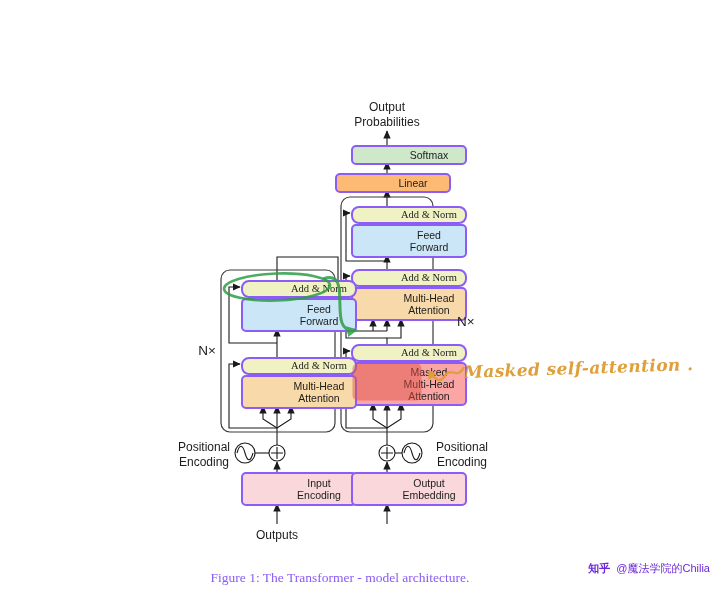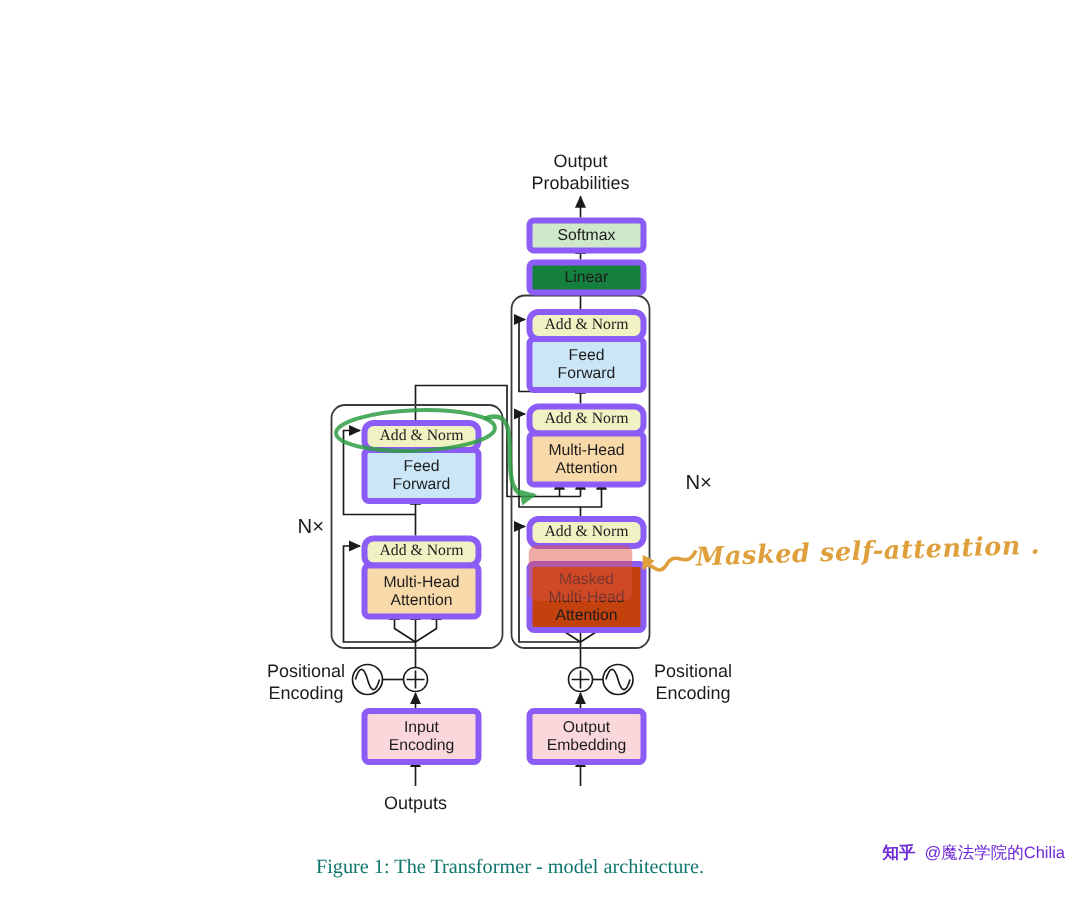--- a/index.html
+++ b/index.html
@@ -1,27 +1,27 @@
 <!DOCTYPE html>
 <html><head>
 <meta charset="utf-8">
 <style>
   html,body{margin:0;padding:0;background:#fff;}
   .stage{position:relative;width:720px;height:602px;background:#ffffff;font-family:"Liberation Sans","DejaVu Sans",sans-serif;overflow:hidden;}
   svg.layer{position:absolute;left:0;top:0;pointer-events:none;}
   .lines{z-index:1;}
   .annos{z-index:3;}
   .box{position:absolute;z-index:2;display:flex;align-items:center;justify-content:center;text-align:center;
-       border:4px solid #8b5cf6;border-radius:5px;font-size:10.5px;line-height:1.16;color:#1c1c1c;white-space:pre-line;}
+       border:2px solid #8b5cf6;border-radius:5px;font-size:10.5px;line-height:1.16;color:#1c1c1c;white-space:pre-line;padding-left:40px;}
   .box.an{border-radius:8px;font-family:Liberation Serif, serif;}
   .txt{position:absolute;z-index:2;text-align:center;color:#1c1c1c;font-size:12px;line-height:1.25;white-space:pre-line;}
   .nx{font-size:13.5px;}
   .anno-text{position:absolute;z-index:4;font-family:"DejaVu Serif",serif;font-style:italic;font-weight:600;
        font-size:17px;letter-spacing:.4px;transform:rotate(-2deg);white-space:nowrap;}
-  .caption{position:absolute;z-index:2;font-family:"Liberation Serif","DejaVu Serif",serif;font-size:13.5px;color:#0f766e;
+  .caption{position:absolute;z-index:2;font-family:"Liberation Serif","DejaVu Serif",serif;font-size:13.5px;color:#8b5cf6;
        text-align:center;white-space:nowrap;}
   .watermark{position:absolute;z-index:2;font-size:11px;color:#6d28d9;text-align:right;white-space:nowrap;}
   .watermark .logo{font-weight:700;margin-right:6px;}
 </style>
 </head>
 <body>
 
 <div class="stage">
 
   <svg class="layer lines" width="720" height="602" viewBox="0 0 720 602">
@@ -79,29 +79,29 @@
       <circle cx="387" cy="453" r="8"></circle>
       <circle cx="412" cy="453" r="10"></circle>
       <path d="M237,453 c2.5,-9 5.5,-9 8,0 c2.5,9 5.5,9 8,0" fill="none"></path>
       <path d="M271,453 H283 M277,447 V459" fill="none"></path>
       <path d="M404,453 c2.5,-9 5.5,-9 8,0 c2.5,9 5.5,9 8,0" fill="none"></path>
       <path d="M381,453 H393 M387,447 V459" fill="none"></path>
     </g>
   </svg>
 
   <div class="box" style="left: 351px; top: 145px; width: 72px; height: 16px; background: rgb(207, 232, 202);">Softmax</div>
-  <div class="box" style="left: 351px; top: 173px; width: 72px; height: 16px; background: #15803d;">Linear</div>
+  <div class="box" style="left: 335px; top: 173px; width: 72px; height: 16px; background: #fdba74;">Linear</div>
   <div class="box an" style="left: 351px; top: 206px; width: 72px; height: 14px; background: rgb(240, 242, 196);">Add &amp; Norm</div>
   <div class="box" style="left: 351px; top: 224px; width: 72px; height: 30px; background: rgb(203, 230, 246);">Feed
 Forward</div>
   <div class="box an" style="left: 351px; top: 269px; width: 72px; height: 14px; background: rgb(240, 242, 196);">Add &amp; Norm</div>
   <div class="box" style="left: 351px; top: 287px; width: 72px; height: 30px; background: rgb(248, 217, 169);">Multi-Head
 Attention</div>
   <div class="box an" style="left: 351px; top: 344px; width: 72px; height: 14px; background: rgb(240, 242, 196);">Add &amp; Norm</div>
-  <div class="box" style="left: 351px; top: 374px; width: 72px; height: 40px; background: #c2410c;">Masked
+  <div class="box" style="left: 351px; top: 362px; width: 72px; height: 40px; background: #fca5a5;">Masked
 Multi-Head
 Attention</div>
   <div class="box an" style="left: 241px; top: 280px; width: 72px; height: 14px; background: rgb(240, 242, 196);">Add &amp; Norm</div>
   <div class="box" style="left: 241px; top: 298px; width: 72px; height: 30px; background: rgb(203, 230, 246);">Feed
 Forward</div>
   <div class="box an" style="left: 241px; top: 357px; width: 72px; height: 14px; background: rgb(240, 242, 196);">Add &amp; Norm</div>
   <div class="box" style="left: 241px; top: 375px; width: 72px; height: 30px; background: rgb(248, 217, 169);">Multi-Head
 Attention</div>
   <div class="box" style="left: 241px; top: 472px; width: 72px; height: 30px; background: rgb(250, 215, 218);">Input
 Encoding</div>

